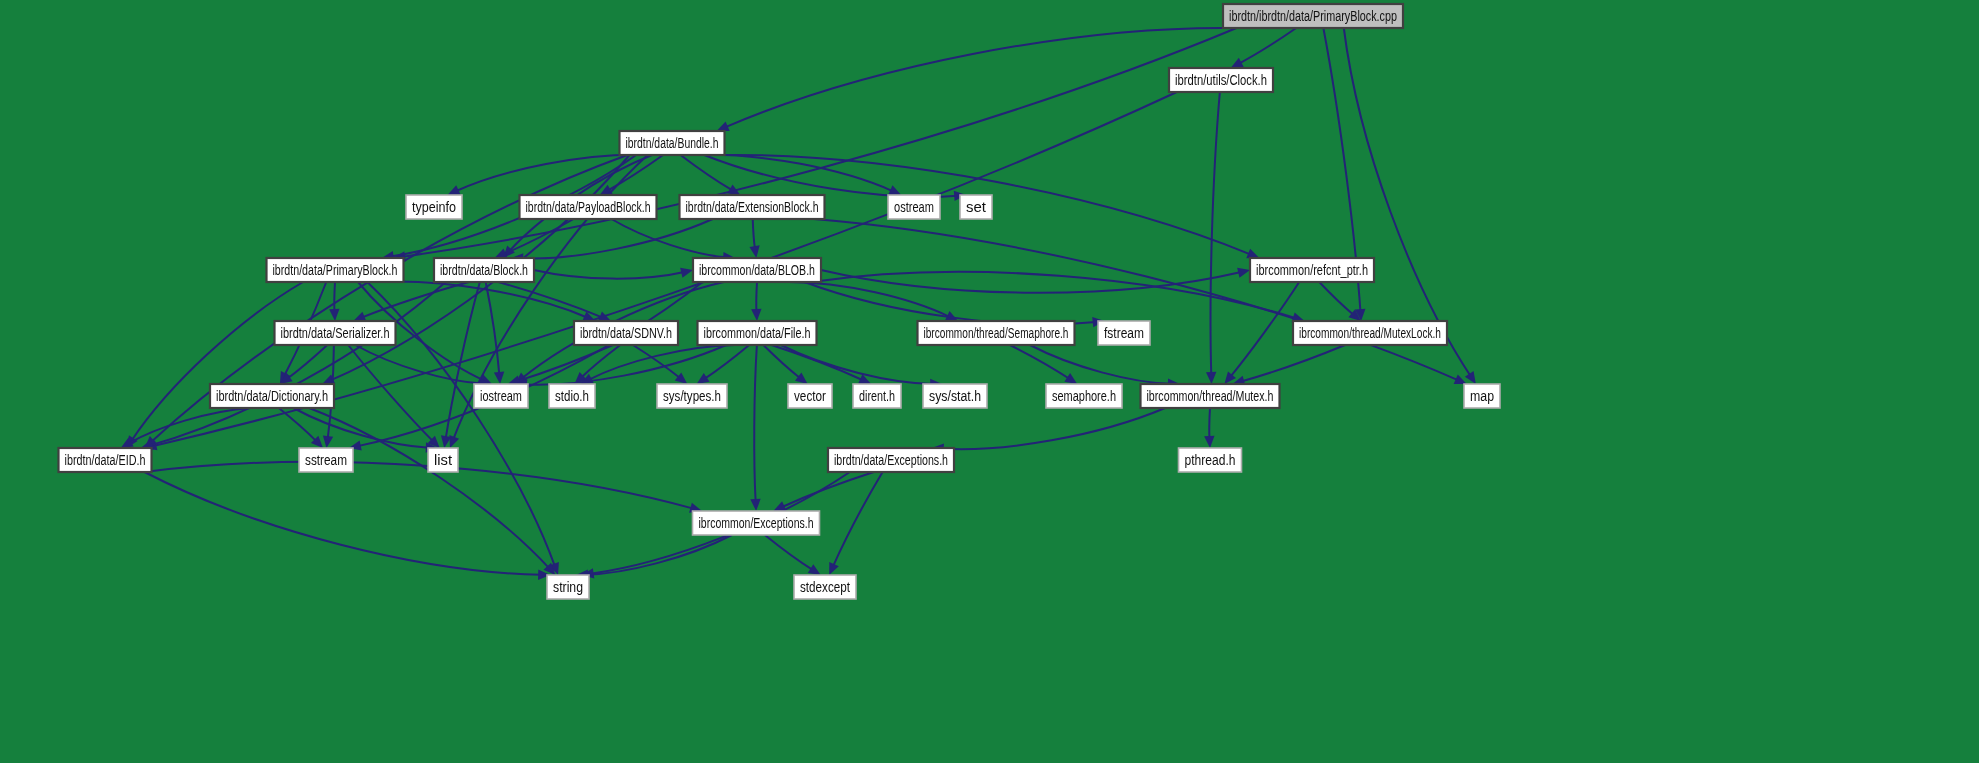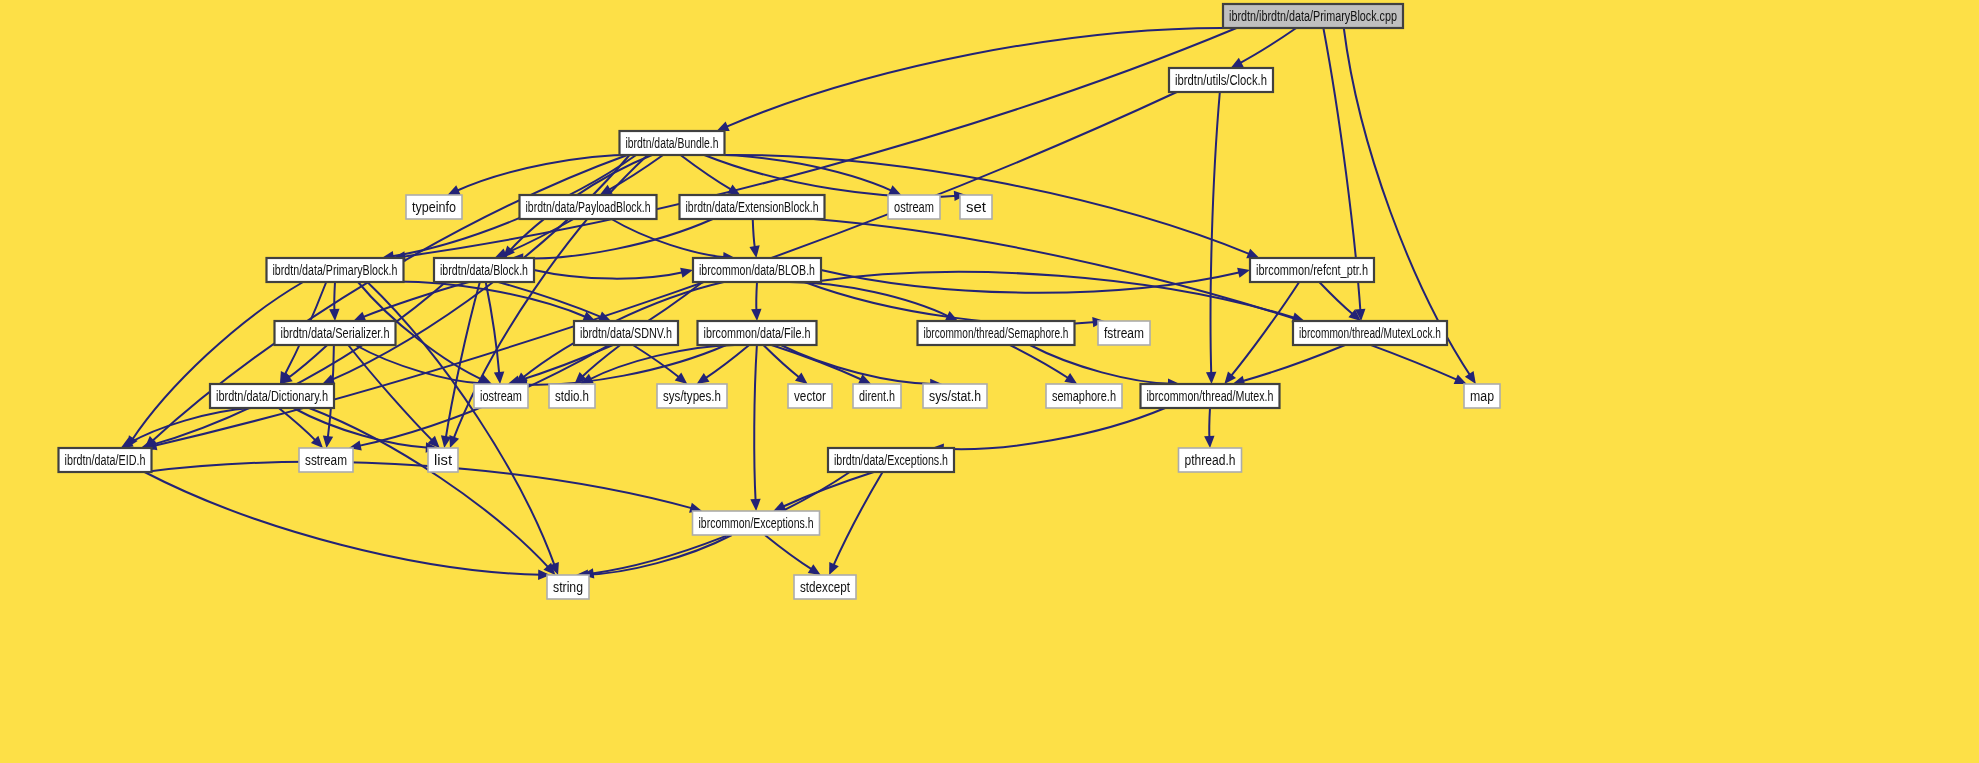--- a/index.html
+++ b/index.html
@@ -8,21 +8,21 @@
     background: #ffffff;
   }
   body {
     font-family: "Liberation Sans", sans-serif;
   }
   #graph-wrap {
     position: relative;
     width: 1979px;
     height: 763px;
     overflow: hidden;
-    background: #fde047;
+    background: #15803d;
   }
   svg.graph-svg {
     position: absolute;
     top: 0;
     left: 0;
     width: 1979px;
     height: 763px;
   }
   .edge-path {
     fill: none;

